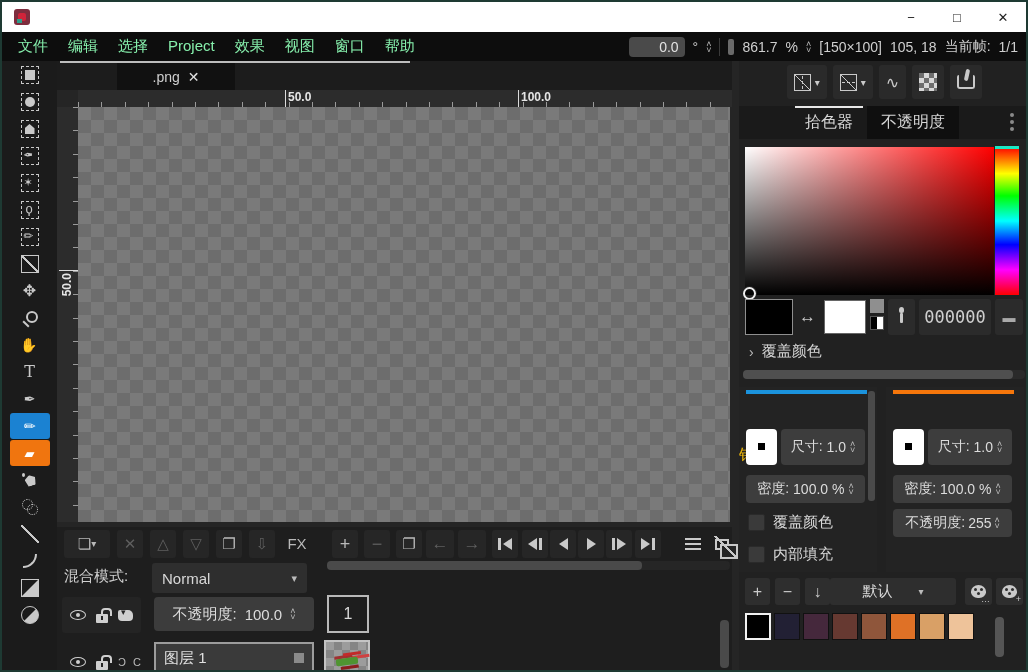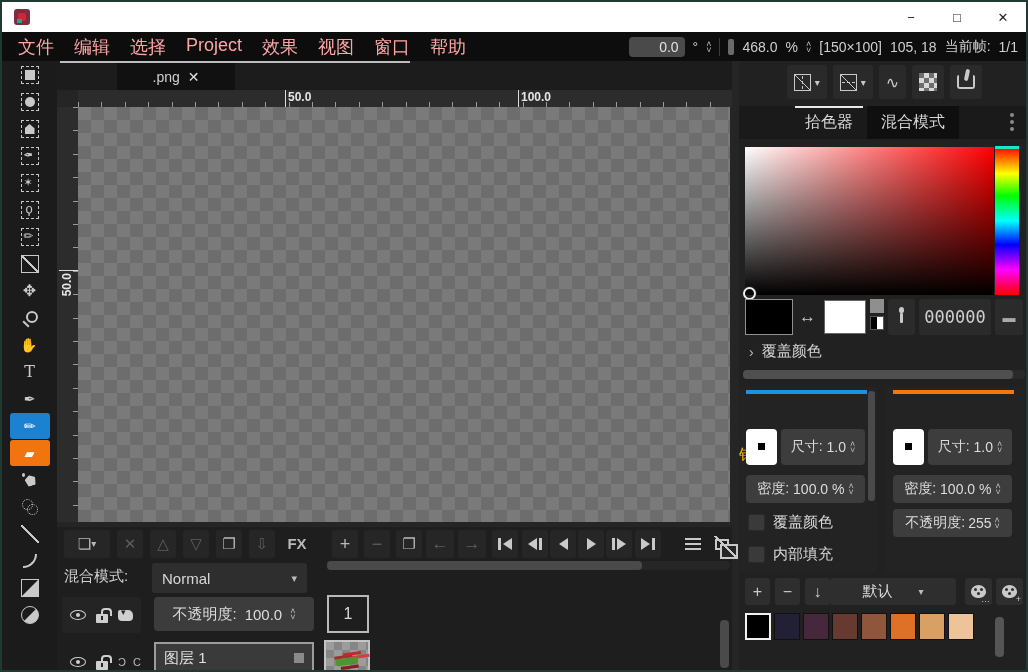--- a/index.html
+++ b/index.html
@@ -11,21 +11,21 @@
   .appicon{position:absolute;left:12px;top:7px;width:16px;height:16px;border-radius:3px;background:#7e2d3e;}
   .appicon::before{content:"";position:absolute;left:4px;top:4px;width:8px;height:8px;background:#d0243a;border-radius:2px;}
   .appicon::after{content:"";position:absolute;left:3px;bottom:2px;width:5px;height:4px;background:#2e9d8a;}
   .title-text{margin-left:100px;font-size:14px;color:#111;}
   .win-controls{position:absolute;right:0;top:0;height:30px;display:flex;}
   .win-btn{width:46px;height:30px;display:flex;align-items:center;justify-content:center;font-size:13px;color:#222;}
 
   
   .menubar{position:absolute;left:0;top:30px;right:0;height:29px;background:#0d0d0d;display:flex;align-items:center;color:#d8d8d8;}
   #menu-items{display:flex;margin-left:6px;}
-  .menu-item{padding:0 10px;font-size:18px;color:#fca5a5;cursor:default;}
+  .menu-item{padding:0 10px;font-size:15px;color:#86efac;cursor:default;}
   .menu-right{position:absolute;right:8px;top:0;height:29px;display:flex;align-items:center;gap:8px;font-size:14px;color:#cfcfcf;}
   .mini-box{background:#4a4a4a;border-radius:4px;min-width:56px;height:20px;display:flex;align-items:center;justify-content:flex-end;padding:0 6px;font-size:14px;color:#e2e2e2;}
   .spin{display:flex;flex-direction:column;line-height:6px;font-size:9px;color:#bdbdbd;}
   .vsep{width:1px;height:18px;background:#3a3a3a;}
   .slider-pill{width:6px;height:16px;background:#6a6a6a;border-radius:2px;}
 
   
   .lefttools{position:absolute;left:0;top:59px;width:55px;bottom:0;background:#1b1b1b;}
   .tool-btn{width:40px;height:26px;margin:1px auto;display:flex;align-items:center;justify-content:center;border-radius:3px;}
   .tool-btn.active{}
@@ -205,21 +205,21 @@
       </div>
     <div class="menu-right">
       <div class="mini-box">0.0</div>
       <span>°</span>
       <span class="spin">
           <span>˄</span>
           <span>˅</span>
         </span>
       <span class="vsep"></span>
       <span class="slider-pill"></span>
-      <span>468.0</span>
+      <span>861.7</span>
       <span>%</span>
       <span class="spin">
           <span>˄</span>
           <span>˅</span>
         </span>
       <span>[150×100]</span>
       <span>105, 18</span>
       <span>当前帧:</span>
       <span>1/1</span>
     </div>
@@ -323,21 +323,21 @@
       </div>
     <div class="tl-btn" style="left:126px;width:26px;">
         <span class="g dim">▽</span>
       </div>
     <div class="tl-btn" style="left:159px;width:26px;">
         <span class="g">❐</span>
       </div>
     <div class="tl-btn" style="left:192px;width:26px;">
         <span class="g dim">⇩</span>
       </div>
-    <div class="tl-btn flat" style="left:225px;width:30px;font-weight:bold;">
+    <div class="tl-btn flat" style="left:225px;width:30px;">
         <span class="g">FX</span>
       </div>
 
     <div class="tl-btn" style="left:275px;width:26px;">
         <span class="g" style="font-size:18px;">+</span>
       </div>
     <div class="tl-btn" style="left:307px;width:26px;">
         <span class="g dim" style="font-size:18px;">−</span>
       </div>
     <div class="tl-btn" style="left:339px;width:26px;">
@@ -450,21 +450,21 @@
           <span class="checker-ic"></span>
         </div>
       <div class="gt-btn">
           <span class="ink-ic"></span>
         </div>
     </div>
 
     <div class="cp-tabs">
       <div style="width:52px;"></div>
       <div class="cp-tab active">拾色器</div>
-      <div class="cp-tab inactive">混合模式</div>
+      <div class="cp-tab inactive">不透明度</div>
     </div>
     <div class="kebab"></div>
 
     <div class="sv-square"></div>
     <div class="sv-cursor"></div>
     <div class="hue-bar"></div>
     <div class="hue-cursor"></div>
 
     <div class="swatch-row">
       <div class="prim-swatch"></div>

